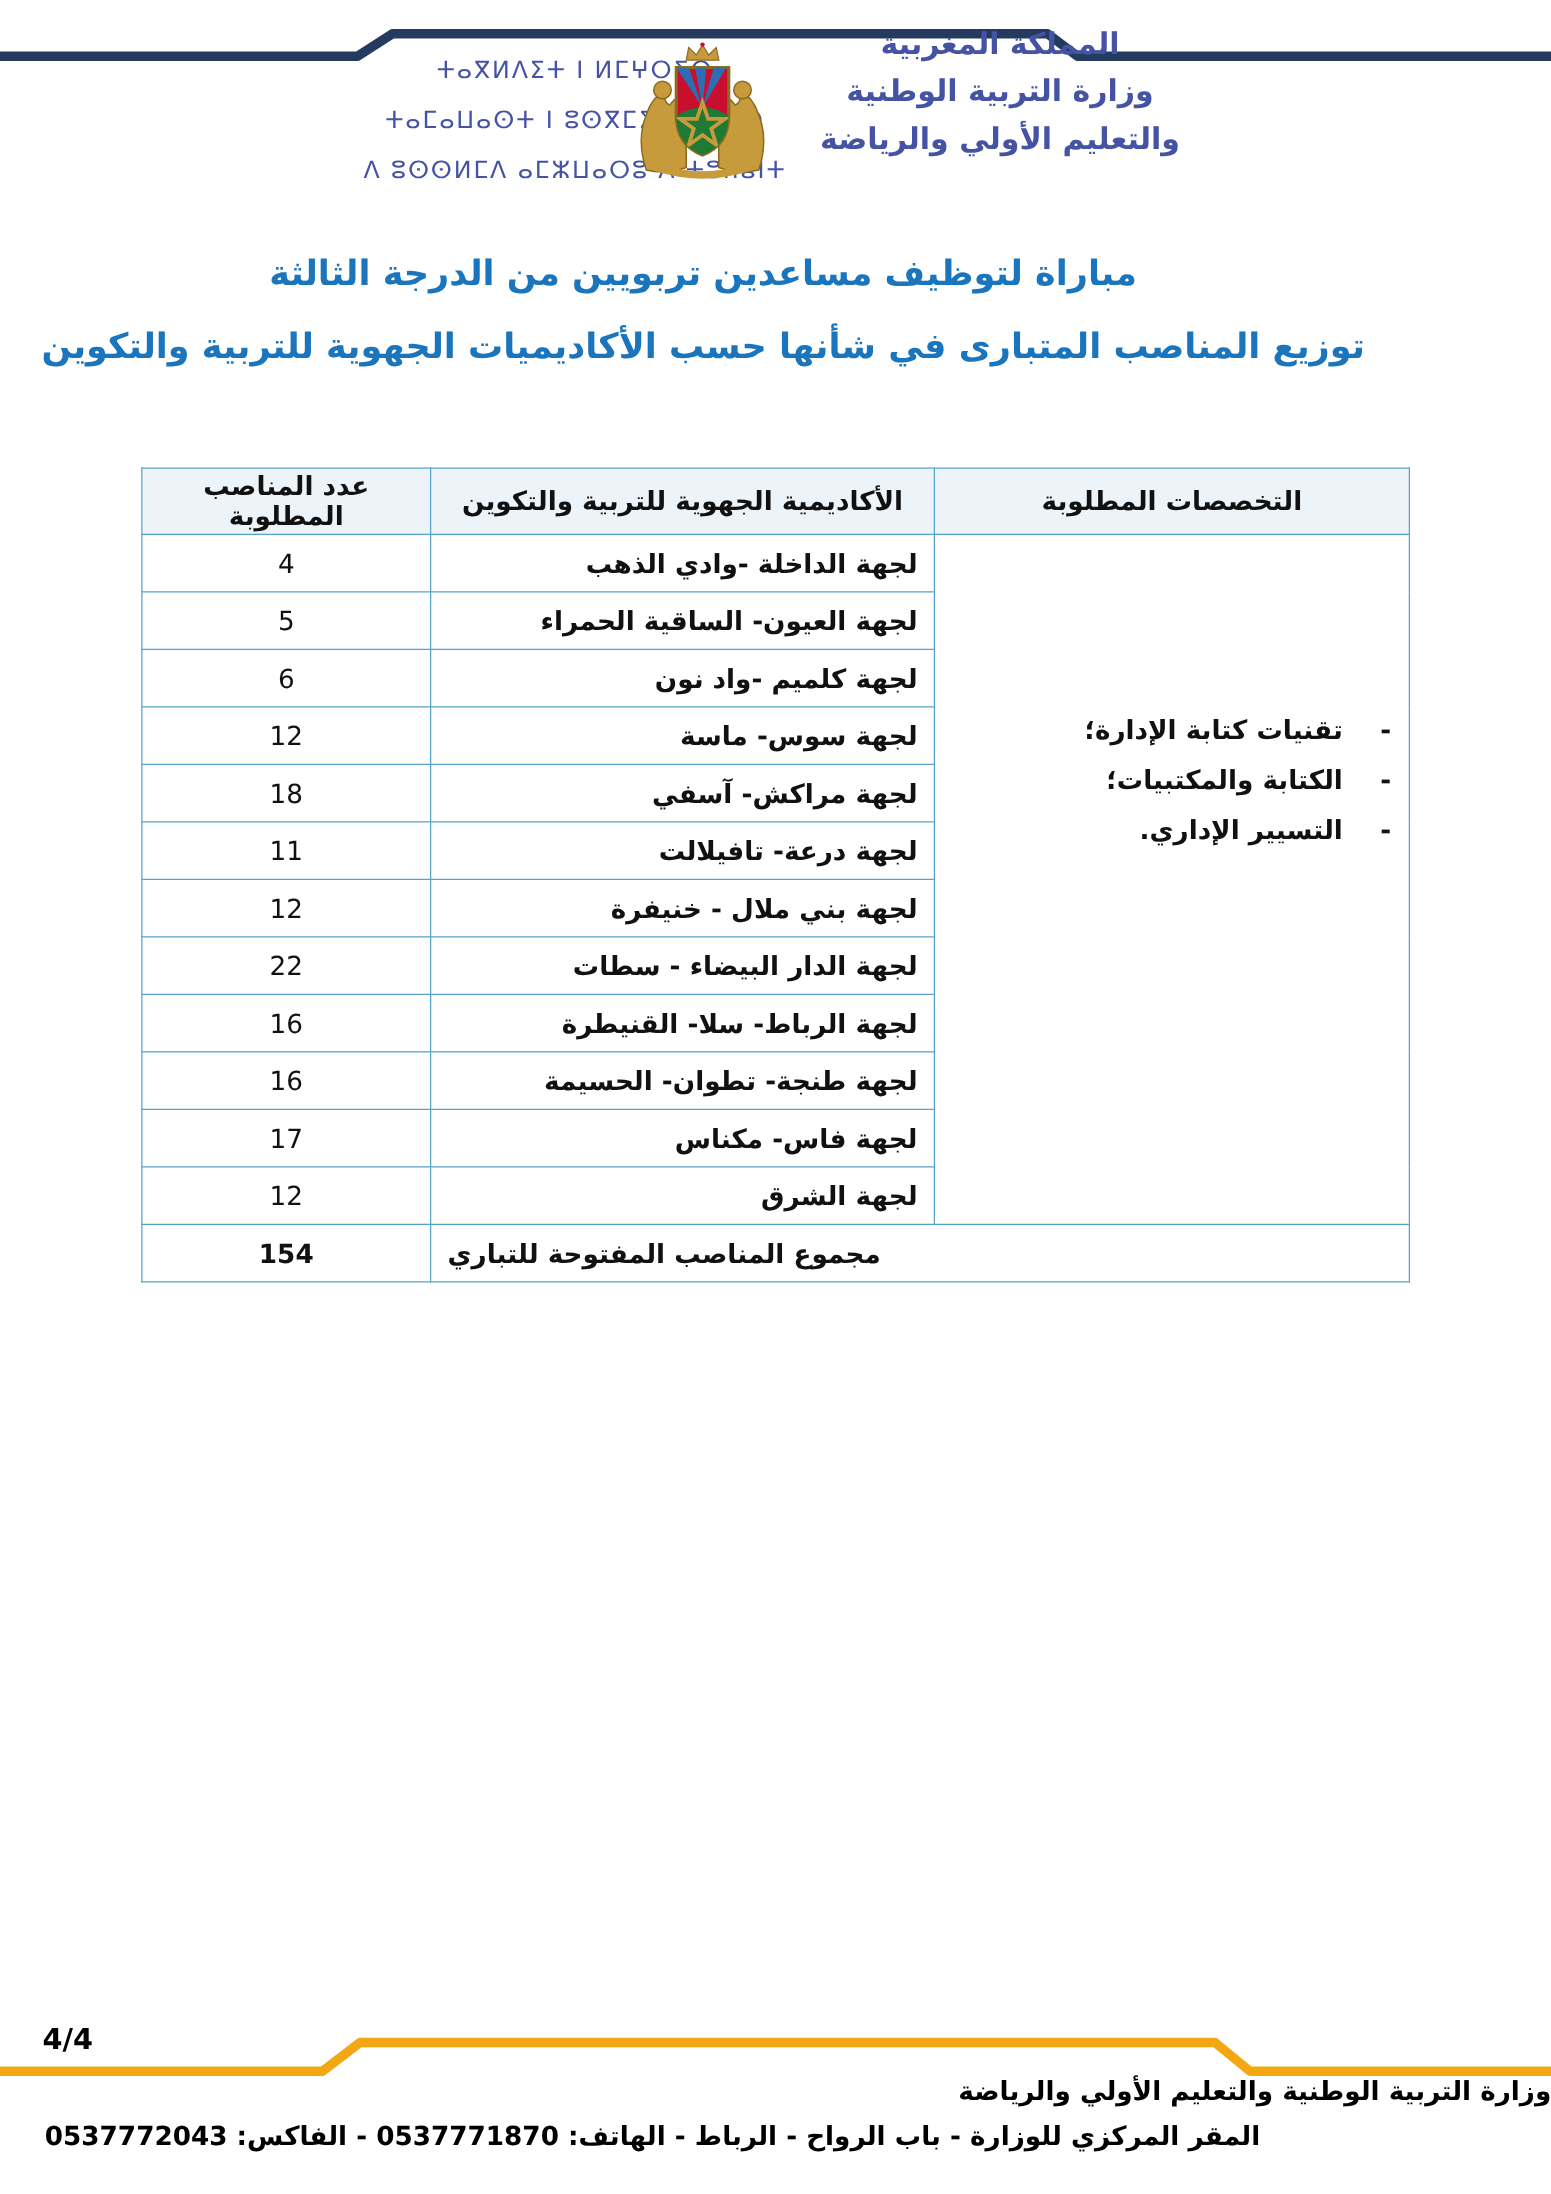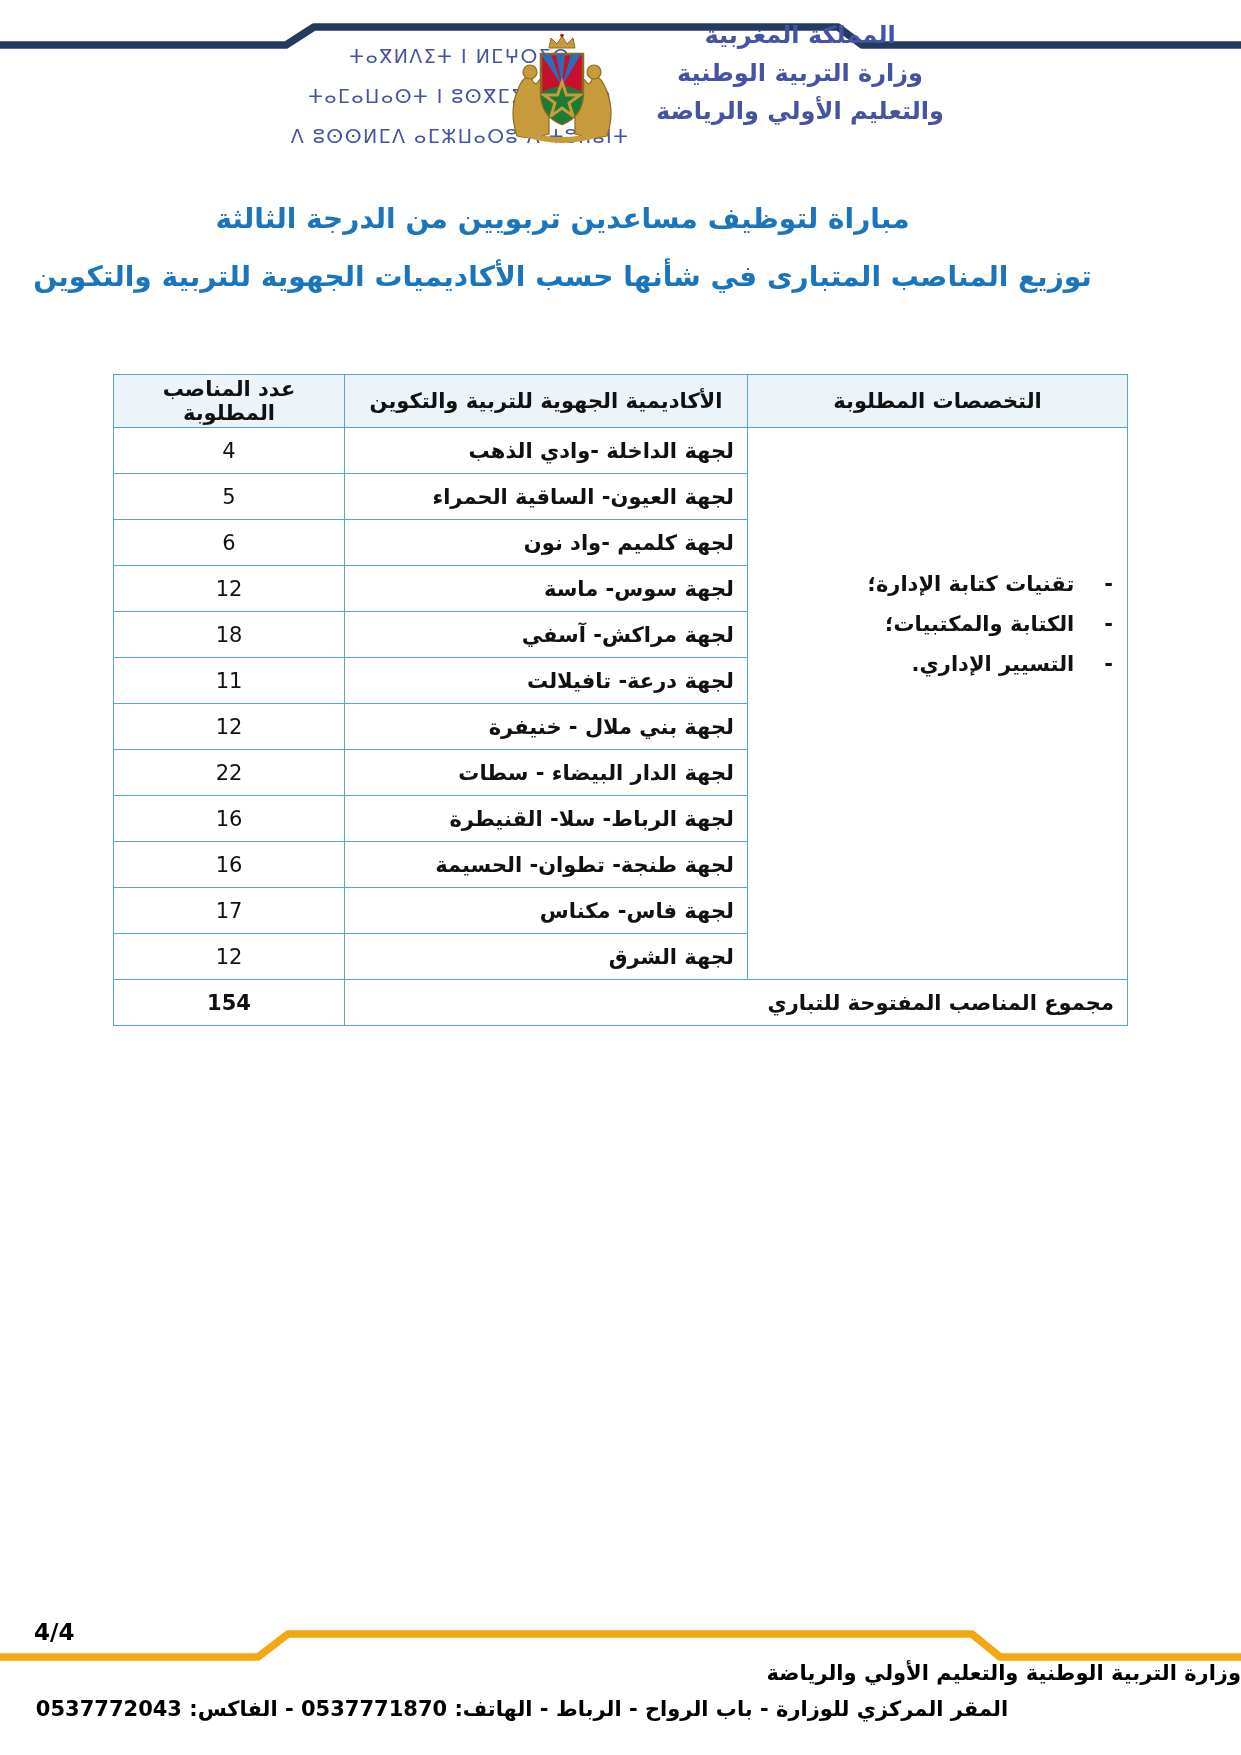--- a/index.html
+++ b/index.html
@@ -38,21 +38,21 @@
     height:48px;background:#ecf4f9;font-weight:bold;text-align:center;padding:2px 24px;
   }
   table.positions tbody td{height:43px;background:#ffffff;}
   td.acad{font-weight:bold;text-align:right;padding:0 13px 0 4px;margin-left:40px;}
   td.num{text-align:center;font-weight:400;}
   td.spec-cell{vertical-align:middle;}
   .spec-list{display:flex;flex-direction:column;gap:16px;padding-right:13px;margin-bottom:160px;}
   .spec-item{display:flex;align-items:baseline;gap:30px;font-weight:bold;}
   .spec-dash{flex:0 0 auto;}
   tr.total-row td{background:#ecf4f9;height:44px;font-weight:bold;}
-  td.total-label{text-align:right;padding:0 13px;}
+  td.total-label{text-align:left;padding:0 13px;}
   td.total-value{text-align:center;}
   
   .page-number{
     position:absolute;top:1619px;left:34px;font-weight:bold;font-size:23px;color:#000;direction:ltr;
   }
   .bottom-line{position:absolute;top:1624px;left:0;}
   .footer-line1{
     position:absolute;top:1661px;left:0;width:1241px;direction:rtl;
     font-weight:bold;font-size:21px;color:#000;
   }

